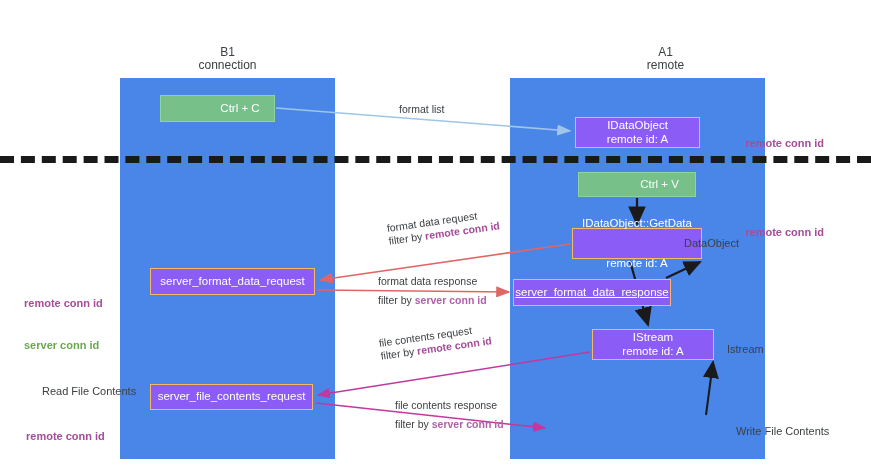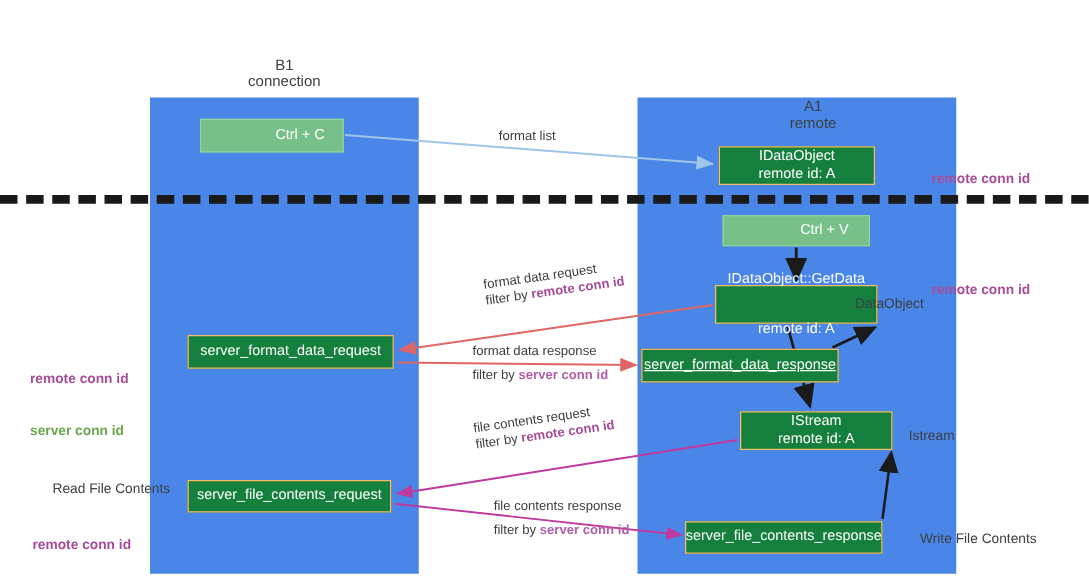--- a/index.html
+++ b/index.html
@@ -28,31 +28,31 @@
   .title{
     position:absolute;left:0;top:6px;width:871px;
     text-align:center;font-size:15px;line-height:20px;color:#3c4043;
     white-space:pre;
   }
   .col-head{
     position:absolute;text-align:center;font-size:12px;line-height:13px;
     color:#3c4043;white-space:pre;
   }
   .col-head-b1{left:120px;top:46px;width:215px;}
-  .col-head-a1{left:523px;top:46px;width:255px;margin-top:33px;}
+  .col-head-a1{left:538px;top:46px;width:255px;}
 
   
   .node{
     position:absolute;box-sizing:border-box;
     display:flex;flex-direction:column;align-items:center;justify-content:center;
     text-align:center;color:#ffffff;font-size:11.5px;line-height:13.5px;
     border:1px solid rgba(255,255,255,.35);
   }
   .node.green{background:#78c08a;border-color:#8fd3a0;padding-left:45px;}
-  .node.orange{background:#15803d;border-color:#f9b964;}
+  .node.orange{background:#8b5cf6;border-color:#f9b964;}
   .node .l1,.node .l2{display:block;white-space:pre;}
 
   .n-ctrlc{left:160px;top:95px;width:115px;height:27px;}
   .n-idataobject{left:575px;top:117px;width:125px;height:31px;}
   .n-ctrlv{left:578px;top:172px;width:118px;height:25px;}
   .n-getdata{left:572px;top:228px;width:130px;height:31px;gap:27px;}
   .n-sfdreq{left:150px;top:268px;width:165px;height:27px;}
   .n-sfdres{left:513px;top:279px;width:158px;height:27px;text-decoration:underline;}
   .n-istream{left:592px;top:329px;width:122px;height:31px;}
   .n-sfcreq{left:150px;top:384px;width:163px;height:26px;}
@@ -170,23 +170,20 @@
 
   <div class="node orange n-istream">
     <span class="l1">IStream</span>
     <span class="l2">remote id: A</span>
   </div>
 
   <div class="node orange n-sfcreq">
     <span class="l1">server_file_contents_request</span>
   </div>
 
-  <div class="node orange n-sfcres">
-    <span class="l1">server_file_contents_response</span>
-  </div>
 
   <div class="alabel l-formatlist">format list</div>
 
   <div class="alabel rot-fdreq">
     <div>format data request</div>
     <div><span>filter by </span><span class="purple">remote conn id</span></div>
   </div>
 
   <div class="alabel l-fdres">
     <div>format data response</div>

